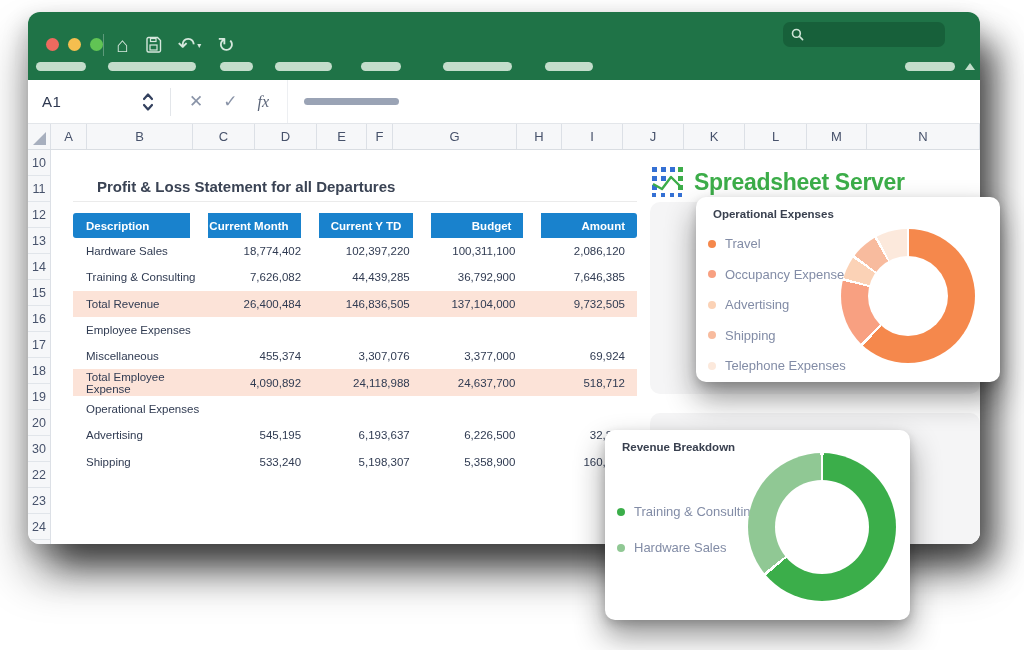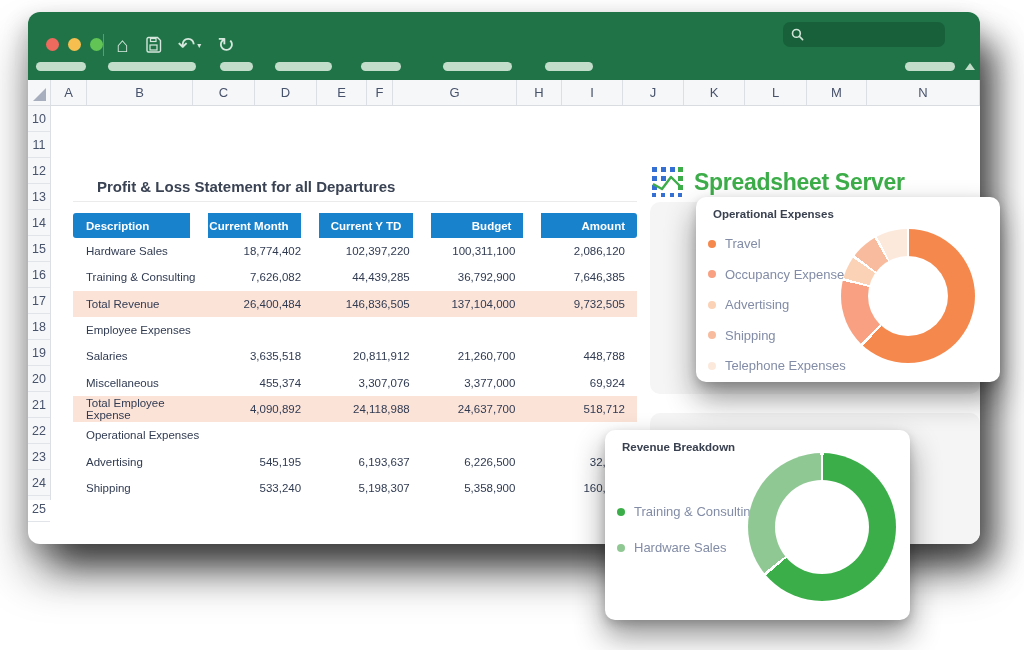--- a/index.html
+++ b/index.html
@@ -137,20 +137,40 @@
           <span class="pill" style="left: 192px; width: 33px;"></span>
           <span class="pill" style="left: 247px; width: 57px;"></span>
           <span class="pill" style="left: 333px; width: 40px;"></span>
           <span class="pill" style="left: 415px; width: 69px;"></span>
           <span class="pill" style="left: 517px; width: 48px;"></span>
           <span class="pill" style="left: 877px; width: 50px;"></span>
         </div>
       <div class="collapse-tri" style="left:937px"></div>
     </div>
 
+    <div class="fbar">
+      <div class="namebox">
+        <span class="val">A1</span>
+        <span class="stepper">
+          <svg width="12" height="22" viewBox="0 0 12 22">
+              <path d="M2 8 L6 3.5 L10 8" fill="none" stroke="#33405E" stroke-width="2.2" stroke-linecap="round" stroke-linejoin="round"></path>
+              <path d="M2 14 L6 18.5 L10 14" fill="none" stroke="#33405E" stroke-width="2.2" stroke-linecap="round" stroke-linejoin="round"></path>
+            </svg>
+        </span>
+      </div>
+      <div class="fbar-sep"></div>
+      <div class="fbar-icons">
+        <span class="x">✕</span>
+        <span class="chk">✓</span>
+        <span class="fx">fx</span>
+      </div>
+      <div class="formula-field">
+        <div class="formula-pill"></div>
+      </div>
+    </div>
 
     <div class="colstrip">
       <div class="corner">
           <div class="tri"></div>
         </div>
       <div id="colcells" style="display:flex">
           <div class="colcell" style="width: 36px;">A</div>
           <div class="colcell" style="width: 106px;">B</div>
           <div class="colcell" style="width: 62px;">C</div>
           <div class="colcell" style="width: 62px;">D</div>
@@ -173,21 +193,21 @@
           <div class="rowcell">11</div>
           <div class="rowcell">12</div>
           <div class="rowcell">13</div>
           <div class="rowcell">14</div>
           <div class="rowcell">15</div>
           <div class="rowcell">16</div>
           <div class="rowcell">17</div>
           <div class="rowcell">18</div>
           <div class="rowcell">19</div>
           <div class="rowcell">20</div>
-          <div class="rowcell">21</div>
+          <div class="rowcell">30</div>
           <div class="rowcell">22</div>
           <div class="rowcell">23</div>
           <div class="rowcell">24</div>
           <div class="rowcell">25</div>
         </div>
       <div class="gridarea"></div>
     </div>
 
     <div class="ghost-panel" style="left:622px; top:190px; width:330px; height:192px;"></div>
     <div class="ghost-panel" style="left:622px; top:401px; width:330px; height:170px;"></div>
@@ -223,27 +243,20 @@
           <div class="nc" style="width: 109px;">146,836,505</div>
           <div class="nc" style="width: 106px;">137,104,000</div>
           <div class="nc" style="width: 110px;">9,732,505</div>
         </div>
         <div class="t-row section">
           <div class="lc" style="width: 134px;">Employee Expenses</div>
           <div class="nc" style="width: 107px;"></div>
           <div class="nc" style="width: 109px;"></div>
           <div class="nc" style="width: 106px;"></div>
           <div class="nc" style="width: 110px;"></div>
-        </div>
-        <div class="t-row data">
-          <div class="lc" style="width: 134px;">Salaries</div>
-          <div class="nc" style="width: 107px;">3,635,518</div>
-          <div class="nc" style="width: 109px;">20,811,912</div>
-          <div class="nc" style="width: 106px;">21,260,700</div>
-          <div class="nc" style="width: 110px;">448,788</div>
         </div>
         <div class="t-row data">
           <div class="lc" style="width: 134px;">Miscellaneous</div>
           <div class="nc" style="width: 107px;">455,374</div>
           <div class="nc" style="width: 109px;">3,307,076</div>
           <div class="nc" style="width: 106px;">3,377,000</div>
           <div class="nc" style="width: 110px;">69,924</div>
         </div>
         <div class="t-row total">
           <div class="lc" style="width: 134px;">Total Employee Expense</div>

